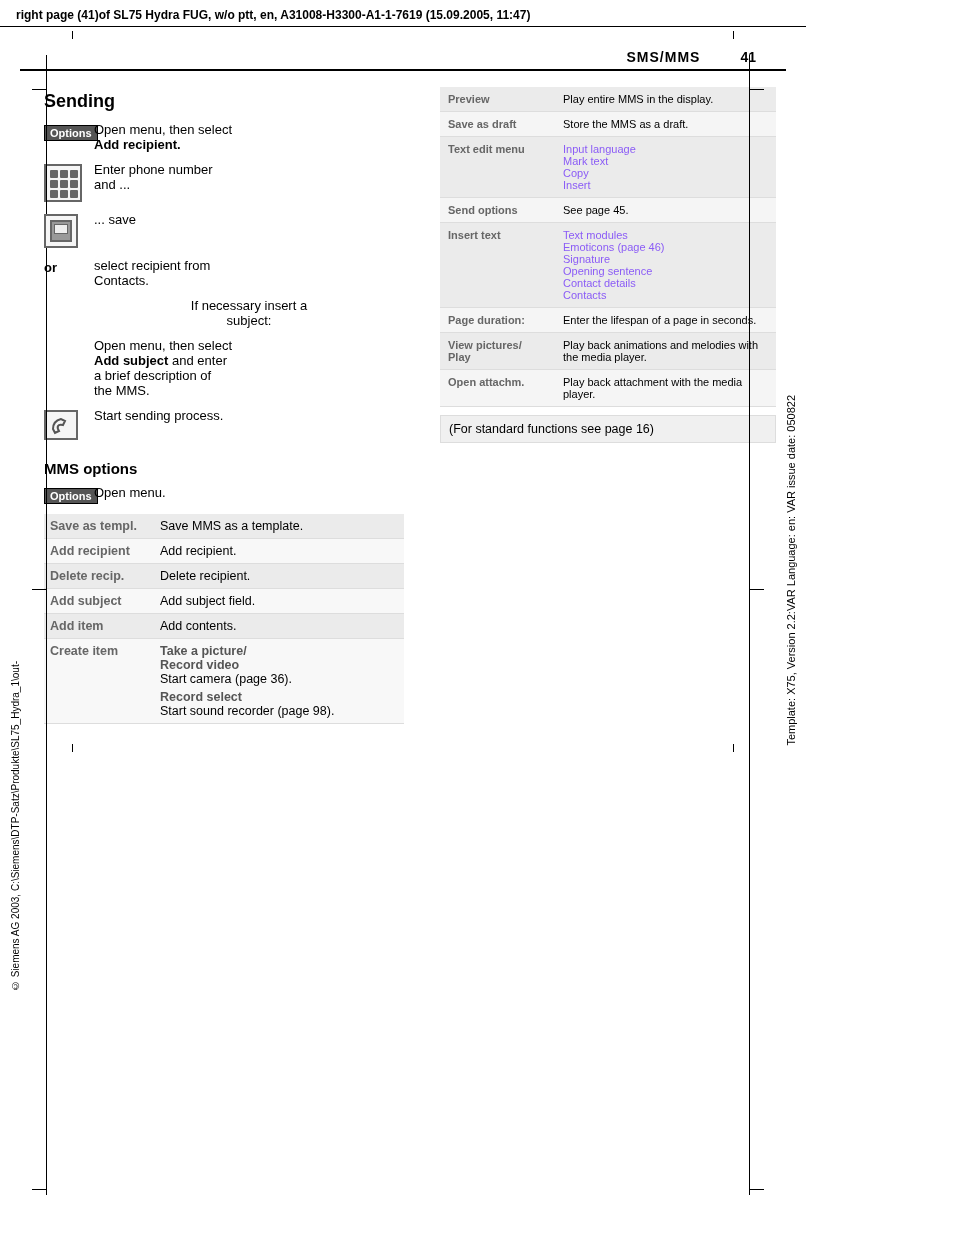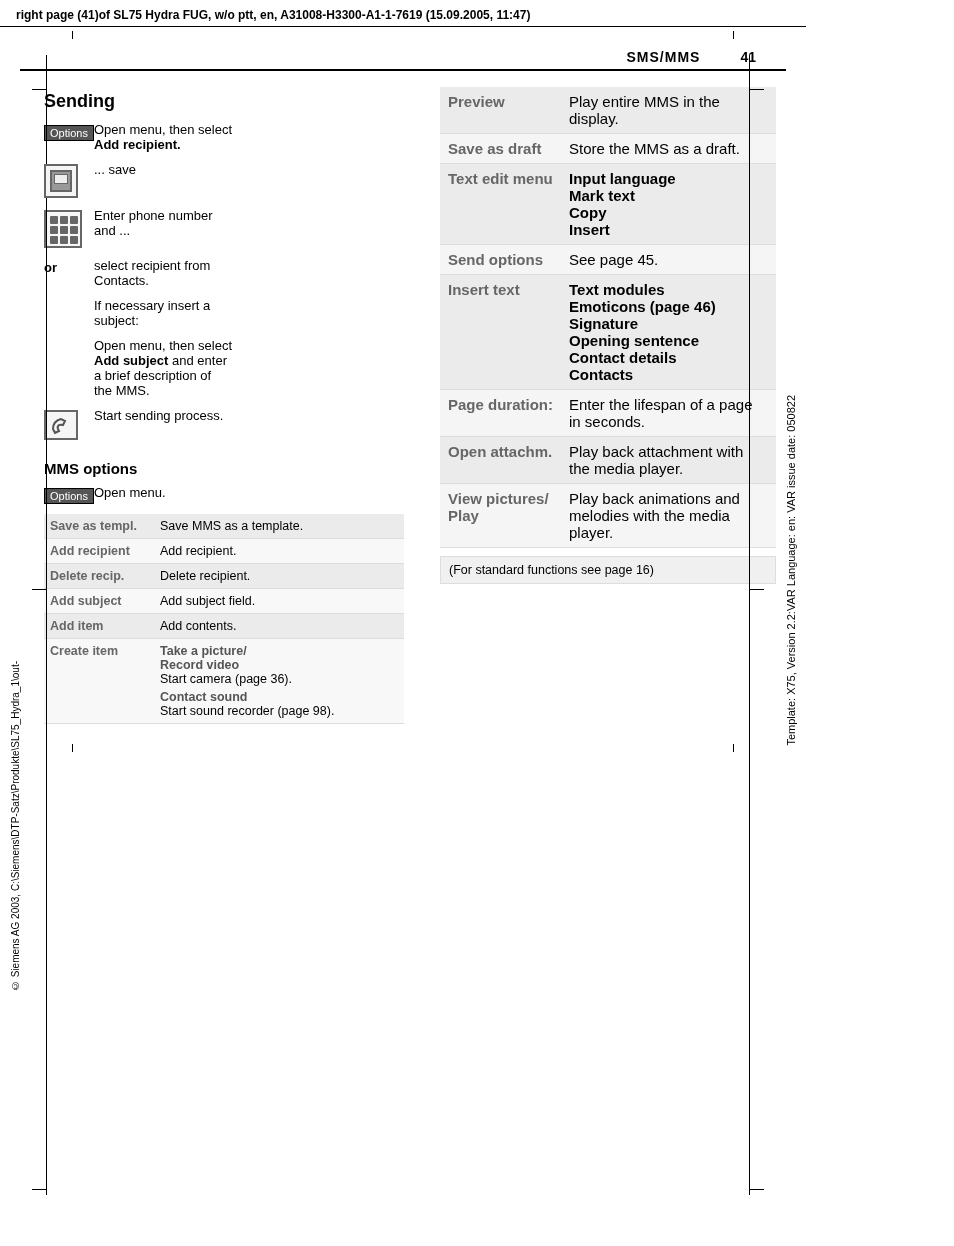--- a/index.html
+++ b/index.html
@@ -147,21 +147,21 @@
       margin-top: 20px;
       margin-bottom: 8px;
     }
 
     
     .options-badge {
       display: inline-block;
       background: #555;
       color: #fff;
       font-size: 11px;
-      font-weight: normal;
+      font-weight: bold;
       padding: 1px 5px;
       border: 1px solid #000;
       margin-right: 6px;
       vertical-align: middle;
     }
 
     
     .send-row {
       display: flex;
       align-items: flex-start;
@@ -290,42 +290,42 @@
       border-collapse: collapse;
     }
 
     .right-table tr {
       border-bottom: 1px solid #ddd;
     }
 
     .right-table td {
       padding: 6px 8px;
       vertical-align: top;
-      font-size: 15px;
+      font-size: 11px;
     }
 
     .right-table td:first-child {
       color: #666;
       font-weight: bold;
       width: 115px;
       white-space: nowrap;
     }
 
     .right-table tr:nth-child(odd) {
       background: #ebebeb;
     }
 
     .right-table tr:nth-child(even) {
       background: #f5f5f5;
     }
 
     .right-table .sub-item {
       display: block;
-      font-weight: bold;
-      color: #000000;
+      font-weight: normal;
+      color: #8b5cf6;
     }
 
     
     .footer-note {
       margin-top: 8px;
       padding: 6px 8px;
       font-size: 12.5px;
       background: #f0f0f0;
       border: 1px solid #ddd;
     }
@@ -405,56 +405,56 @@
         </div>
         <div class="send-row-text">
           <span>Open menu, then select</span>
           <br>
           <span class="bold-link">Add recipient.</span>
         </div>
       </div>
 
       <div class="send-row">
         <div class="send-row-icon">
+          <div class="grid-icon">
+            <div class="grid-cell"></div>
+            <div class="grid-cell"></div>
+            <div class="grid-cell"></div>
+            <div class="grid-cell"></div>
+            <div class="grid-cell"></div>
+            <div class="grid-cell"></div>
+            <div class="grid-cell"></div>
+            <div class="grid-cell"></div>
+            <div class="grid-cell"></div>
+          </div>
+        </div>
+        <div class="send-row-text">
+          <span>Enter phone number<br>and ...</span>
+        </div>
+      </div>
+
+      <div class="send-row">
+        <div class="send-row-icon">
           <div class="floppy-icon">
             <div class="floppy-inner"></div>
           </div>
         </div>
         <div class="send-row-text">
           <span>... save</span>
-        </div>
-      </div>
-
-      <div class="send-row">
-        <div class="send-row-icon">
-          <div class="grid-icon">
-            <div class="grid-cell"></div>
-            <div class="grid-cell"></div>
-            <div class="grid-cell"></div>
-            <div class="grid-cell"></div>
-            <div class="grid-cell"></div>
-            <div class="grid-cell"></div>
-            <div class="grid-cell"></div>
-            <div class="grid-cell"></div>
-            <div class="grid-cell"></div>
-          </div>
-        </div>
-        <div class="send-row-text">
-          <span>Enter phone number<br>and ...</span>
         </div>
       </div>
 
       <div class="send-row">
         <div class="or-label">or</div>
         <div class="send-row-text">
           <span>select recipient from<br>Contacts.</span>
         </div>
       </div>
 
-      <div style="margin-left:50px; margin-bottom:10px;">
+      <div style="margin-left:50px; margin-bottom:10px;text-align:center;">
         <span>If necessary insert a<br>subject:</span>
       </div>
 
       <div style="margin-left:50px; margin-bottom:10px;">
         <span>Open menu, then select</span>
         <br>
         <span class="bold-link">Add subject</span>
         <span> and enter<br>a brief description of<br>the MMS.</span>
       </div>
 
@@ -502,21 +502,21 @@
           </tr>
           <tr>
             <td>Add item</td>
             <td>Add contents.</td>
           </tr>
           <tr>
             <td class="create-item-cell">Create item</td>
             <td>
               <span class="bold-colored">Take a picture/<br>Record video</span><br>
               <span class="desc-text">Start camera (page 36).</span>
-              <span class="bold-colored">Contact sound</span><br>
+              <span class="bold-colored">Record select</span><br>
               <span>Start sound recorder (page 98).</span>
             </td>
           </tr>
         </tbody>
       </table>
 
     </div>
 
     <div class="right-col">
       <table class="right-table">
@@ -558,27 +558,27 @@
               <span class="sub-item">Contacts</span>
             </td>
           </tr>
 
           <tr>
             <td>Page duration:</td>
             <td>Enter the lifespan of a page in seconds.</td>
           </tr>
 
           <tr>
+            <td>View pictures/<br>Play</td>
+            <td>Play back animations and melodies with the media player.</td>
+          </tr>
+
+          <tr>
             <td>Open attachm.</td>
             <td>Play back attachment with the media player.</td>
-          </tr>
-
-          <tr>
-            <td>View pictures/<br>Play</td>
-            <td>Play back animations and melodies with the media player.</td>
           </tr>
         </tbody>
       </table>
 
       <div class="footer-note">
         <span>(For standard functions see page 16)</span>
       </div>
     </div>
 
   </div>

